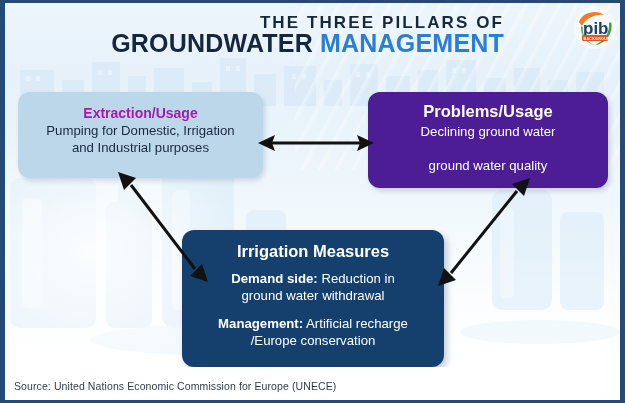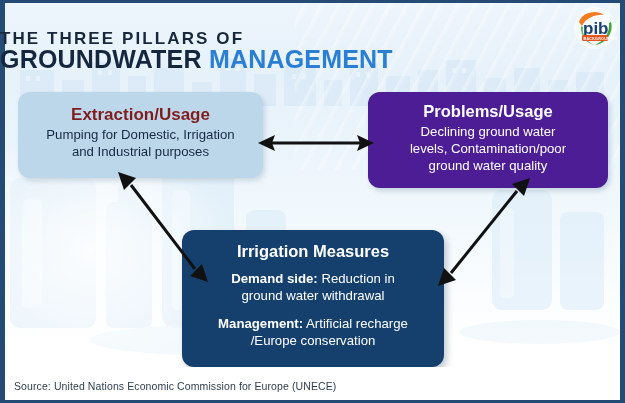--- a/index.html
+++ b/index.html
@@ -76,23 +76,23 @@
     background: #234b75;
   }
   .edge-left   { left: 0;  top: 0;  width: 5px;  height: 403px; }
   .edge-right  { right: 0; top: 0;  width: 5px;  height: 403px; }
   .edge-top    { left: 0;  top: 0;  width: 625px; height: 3px; }
   .edge-bottom { left: 0;  bottom: 0; width: 625px; height: 3px; }
 
   
   .title-wrap {
     position: absolute;
-    left: 0; top: 30px;
+    left: 0; top: 14px;
     width: 504px;
-    text-align: left;
+    text-align: right;
     line-height: 1;
   }
   .title-line1 {
     font-size: 17px;
     font-weight: bold;
     letter-spacing: 2.1px;
     color: #17273c;
     display: block;
   }
   .title-line2 {
@@ -125,21 +125,21 @@
   }
   .box-body { display: block; }
 
   #box-extraction {
     left: 18px; top: 92px;
     width: 245px; height: 86px;
     background: #bcd7ea;
     box-shadow: 2px 3px 5px rgba(40,70,100,.17);
   }
   #box-extraction .box-title {
-    font-size: 17px; color: #7f1d1d; margin-bottom: 2px; margin-top: 4px;
+    font-size: 14px; color: #a21caf; margin-bottom: 2px; margin-top: 4px;
   }
   #box-extraction .box-body {
     font-size: 13.2px; color: #152a42; line-height: 1.28;
   }
 
   #box-problems {
     left: 368px; top: 92px;
     width: 240px; height: 96px;
     background: #4c1d95;
     box-shadow: 2px 3px 5px rgba(40,70,100,.2);
@@ -286,21 +286,21 @@
     <span class="box-body">
       <span>Pumping for Domestic, Irrigation</span><br>
       <span>and Industrial purposes</span>
     </span>
   </div>
 
   <div class="box" id="box-problems">
     <span class="box-title">Problems/Usage</span>
     <span class="box-body">
       <span>Declining ground water</span><br>
-      <span>levels, Contamination/poor</span><br>
+      <br>
       <span>ground water quality</span>
     </span>
   </div>
 
   <div class="box" id="box-management">
     <span class="box-title">Irrigation Measures</span>
     <span class="box-body">
       <span class="lbl">Demand side:</span><span> Reduction in</span><br>
       <span>ground water withdrawal</span>
       <span class="mm-gap"></span>

